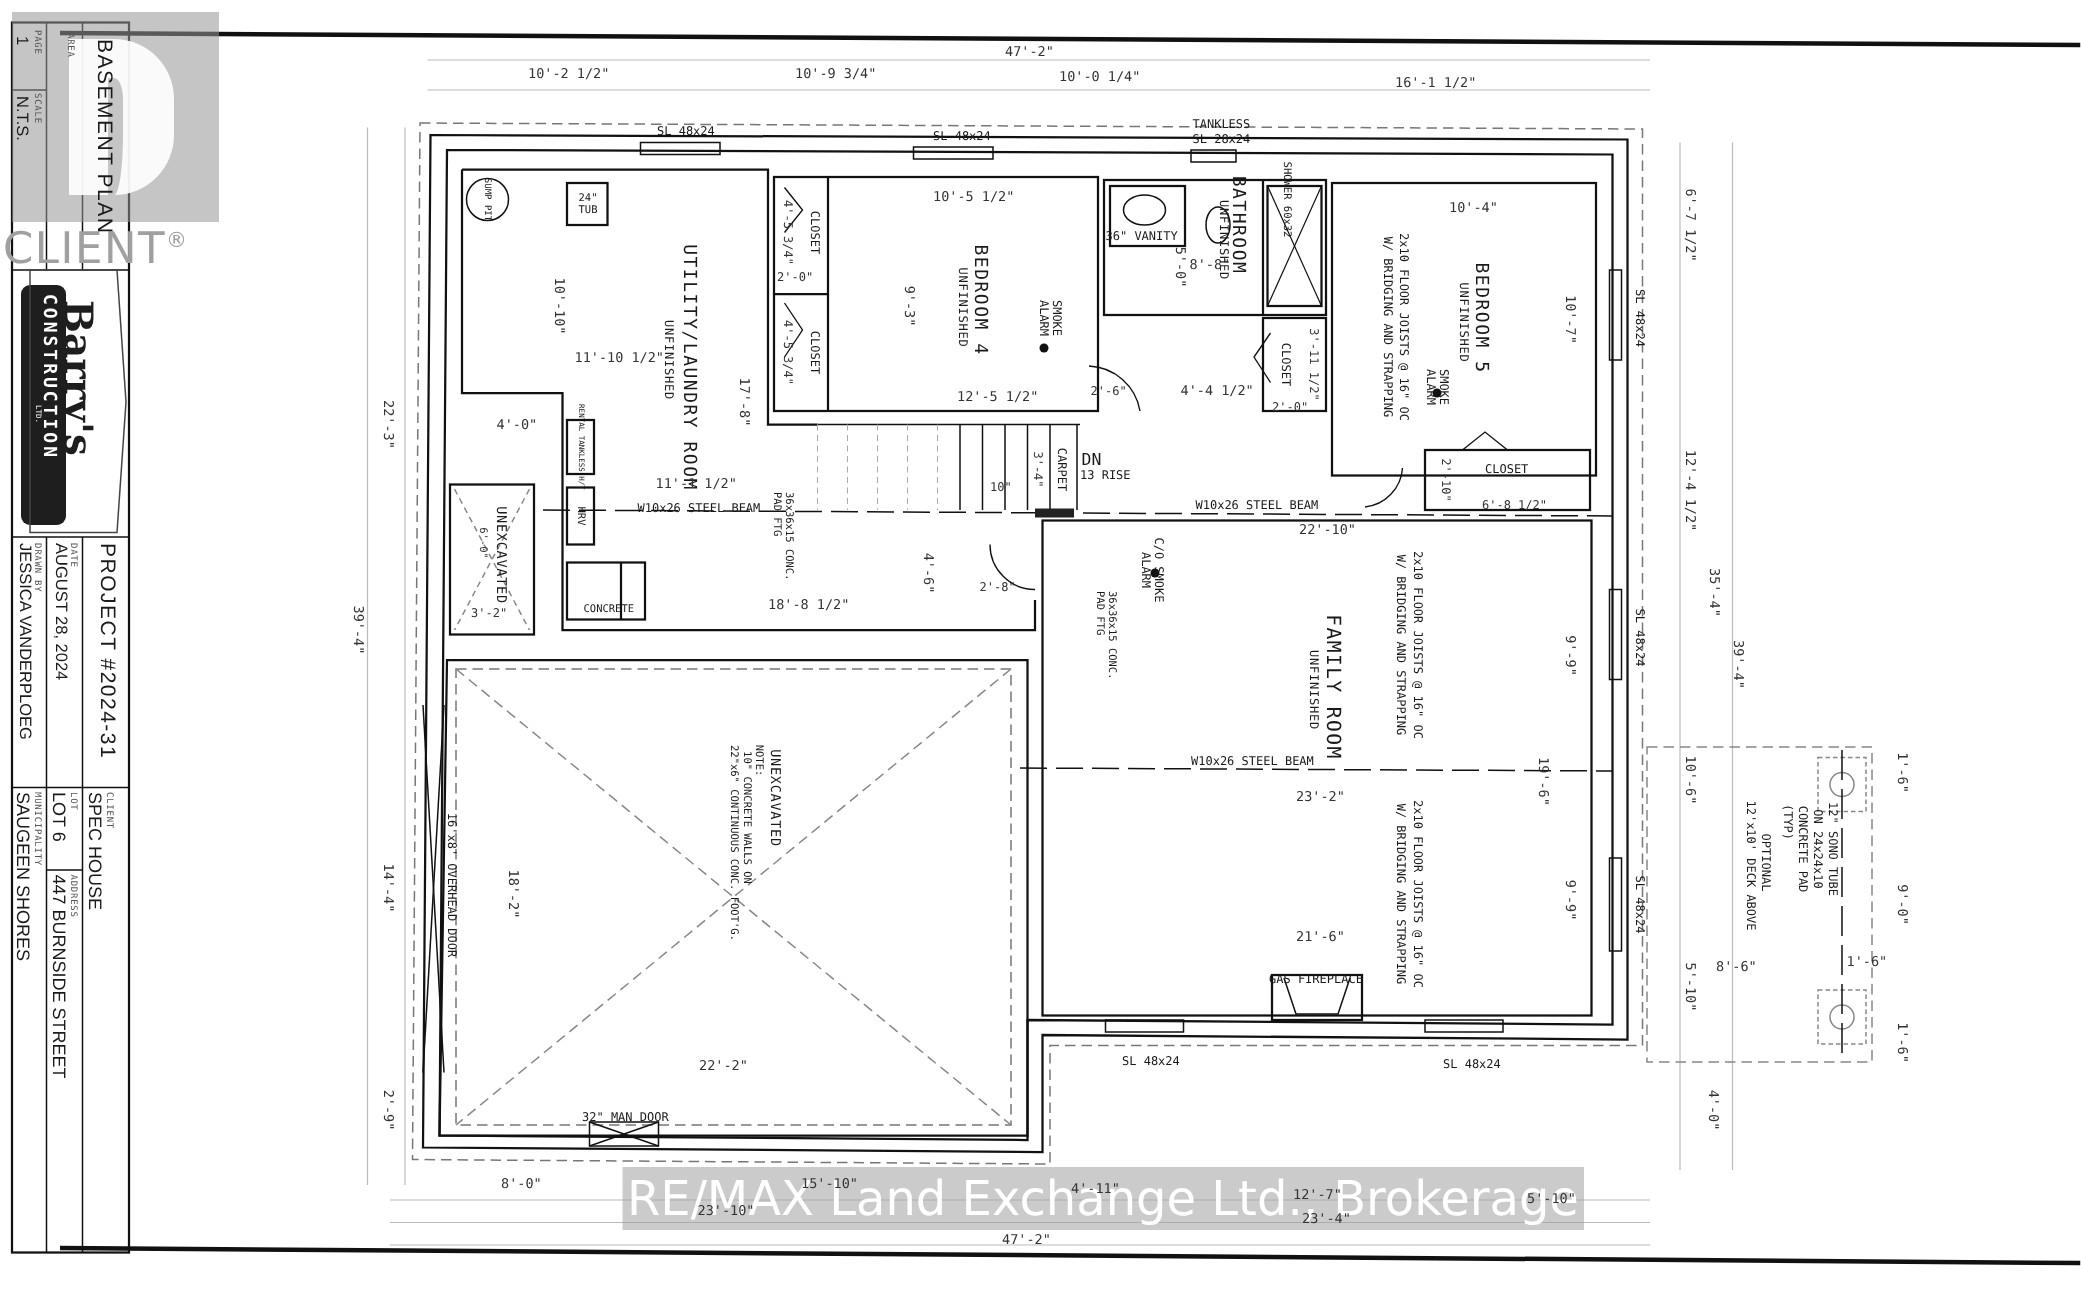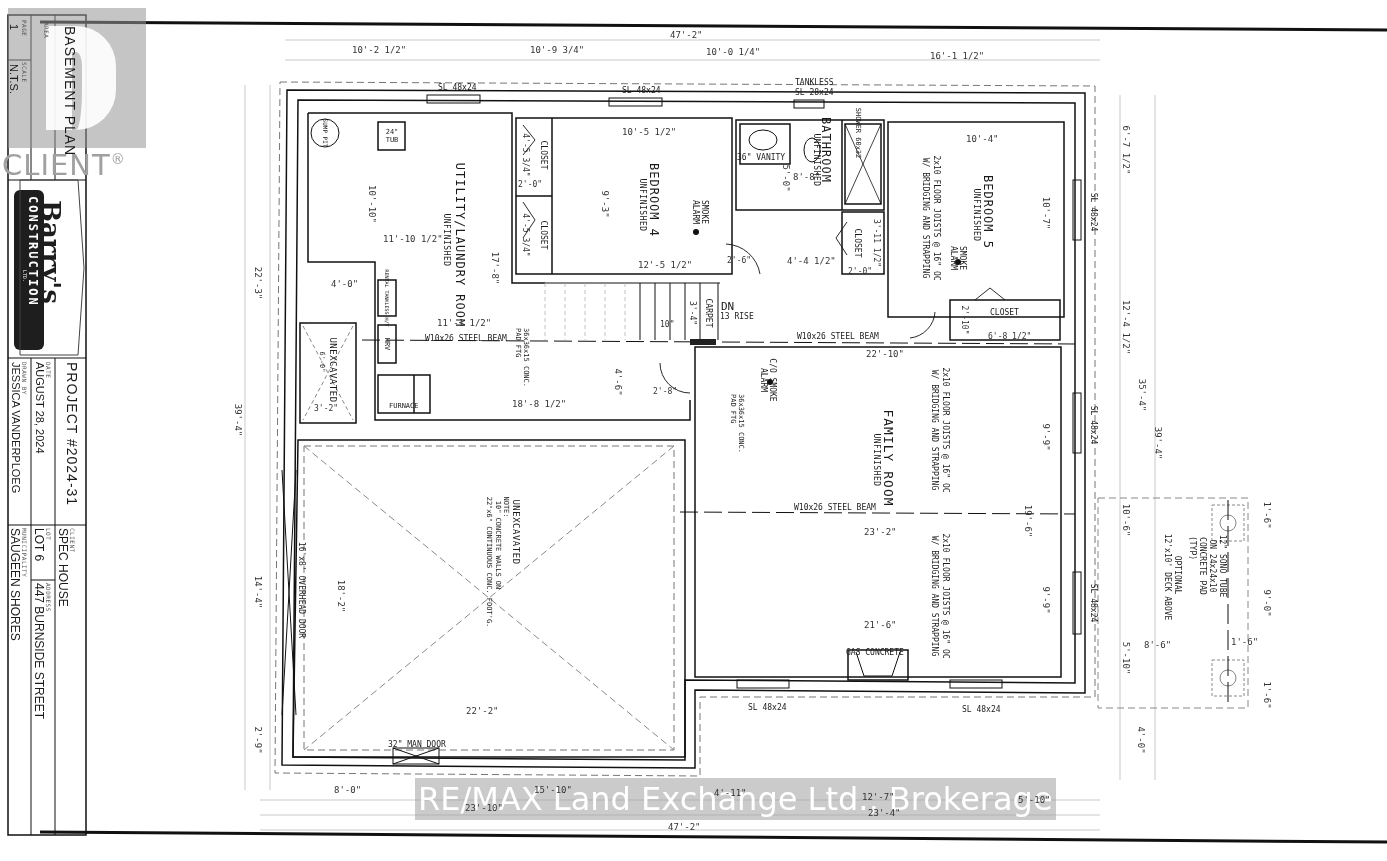--- a/index.html
+++ b/index.html
@@ -254,21 +254,21 @@
   <div class="abs dim" style="left:383px;top:234px">11'-10 1/2"</div>
   <div class="rotc dim" style="left:495px;top:268px">17'-8"</div>
   <div class="abs dim" style="left:331px;top:279px">4'-0"</div>
   <div class="abs dim" style="left:437px;top:318px">11'-1 1/2"</div>
   <div class="abs dim" style="left:512px;top:399px">18'-8 1/2"</div>
   <div class="rotc dim" style="left:618px;top:382px">4'-6"</div>
   <div class="rotc" style="left:325px;top:133px;font-size:6px">SUMP PIT</div>
   <div class="abs" style="left:381px;top:128px;font-size:7px;width:22px;text-align:center">24" TUB</div>
   <div class="rotc" style="left:387px;top:298px;font-size:5px">RENTAL TANKLESS H/T</div>
   <div class="rotc" style="left:387px;top:344px;font-size:7px">HRV</div>
-  <div class="abs" style="left:389px;top:402px;font-size:7px">FURNACE</div>
+  <div class="abs" style="left:389px;top:402px;font-size:7px">CONCRETE</div>
 </div>
 
 <div>
   <div class="rotc sub" style="left:333px;top:370px;font-size:9px">UNEXCAVATED</div>
   <div class="rotc dim" style="left:322px;top:362px;font-size:7px">6'-0"</div>
   <div class="abs dim" style="left:314px;top:404px;font-size:8px">3'-2"</div>
 </div>
 
 <div>
   <div class="rotc room" style="left:654px;top:200px">BEDROOM 4</div>
@@ -322,21 +322,21 @@
 <div>
   <div class="rotc room" style="left:888px;top:458px;font-size:13px">FAMILY ROOM</div>
   <div class="rotc sub" style="left:876px;top:460px">UNFINISHED</div>
   <div class="abs dim" style="left:866px;top:349px">22'-10"</div>
   <div class="abs dim" style="left:864px;top:527px">23'-2"</div>
   <div class="abs dim" style="left:864px;top:620px">21'-6"</div>
   <div class="rotc dim" style="left:1046px;top:437px">9'-9"</div>
   <div class="rotc dim" style="left:1046px;top:600px">9'-9"</div>
   <div class="rotc dim" style="left:1028px;top:521px">19'-6"</div>
   <div class="rotc note" style="left:768px;top:380px;width:50px;white-space:normal;text-align:center;line-height:9px">C/O SMOKE ALARM</div>
-  <div class="abs note" style="left:846px;top:648px">GAS CONCRETE</div>
+  <div class="abs note" style="left:846px;top:648px">GAS FIREPLACE</div>
   <div class="rotc note" style="left:945px;top:430px">2x10 FLOOR JOISTS @ 16" OC</div>
   <div class="rotc note" style="left:934px;top:430px">W/ BRIDGING AND STRAPPING</div>
   <div class="rotc note" style="left:945px;top:596px">2x10 FLOOR JOISTS @ 16" OC</div>
   <div class="rotc note" style="left:934px;top:596px">W/ BRIDGING AND STRAPPING</div>
   <div class="abs dim" style="left:653px;top:387px;font-size:8px">2'-8"</div>
 </div>
 
 <div>
   <div class="rotc sub" style="left:516px;top:532px;font-size:9px">UNEXCAVATED</div>
   <div class="rotc note" style="left:506px;top:507px;font-size:7px">NOTE:</div>

